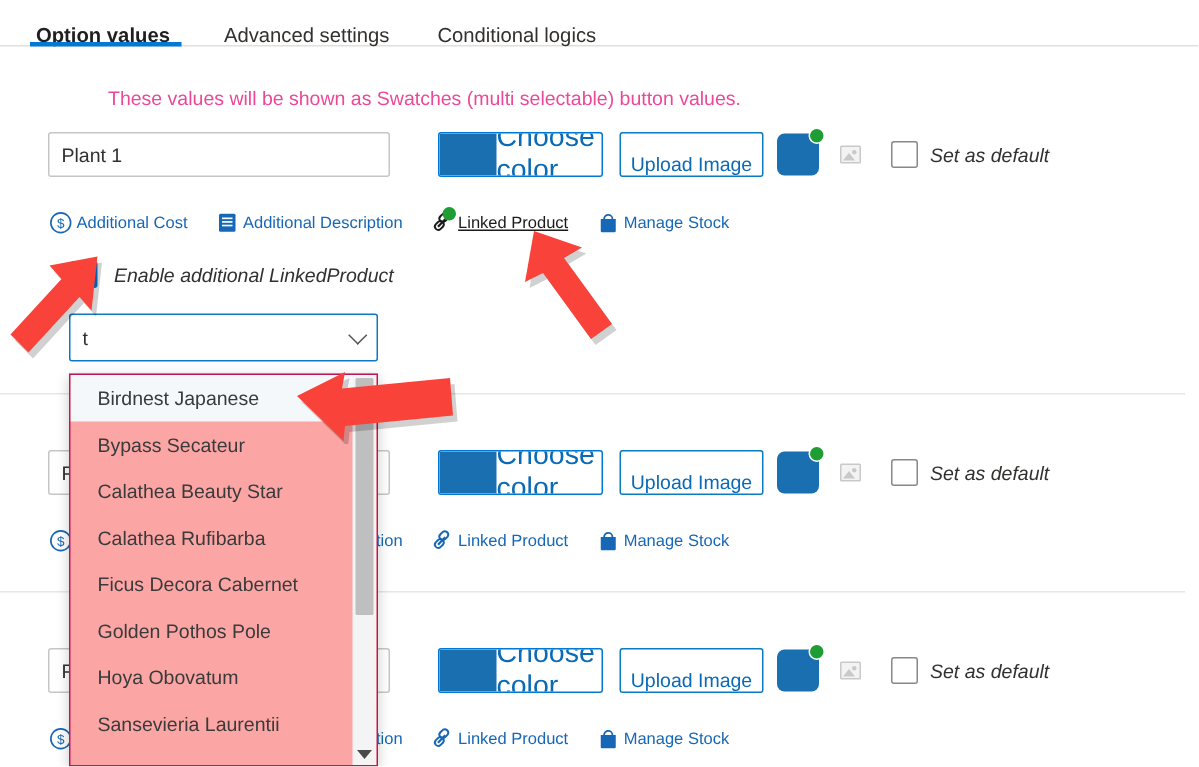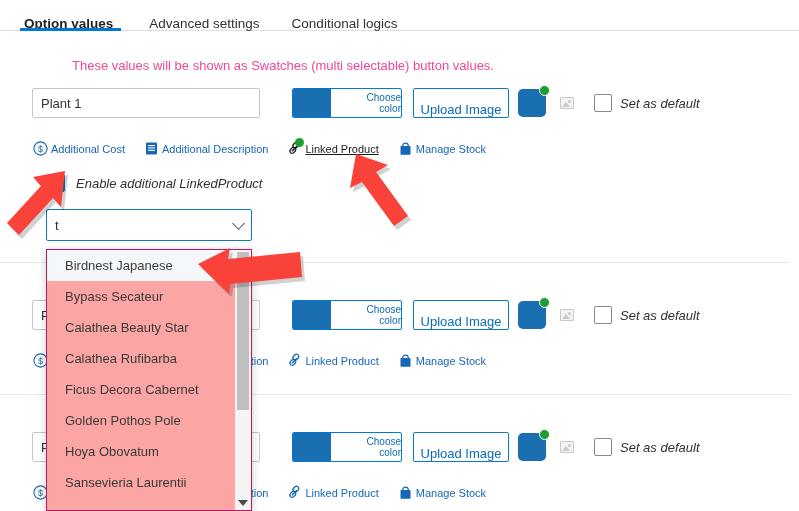--- a/index.html
+++ b/index.html
@@ -54,21 +54,21 @@
   }
 
   .btn-choose {
     position: absolute; height: 30px; width: 110px;
     border: 1px solid #0078d4; border-radius: 2px;
     background: #fff;
     display: flex; align-items: center; overflow: hidden;
     cursor: pointer;
   }
   .btn-choose .swatch-strip { width: 38px; height: 100%; background: #1a6fb0; flex: none; }
-  .btn-choose .lbl { flex: 1; text-align: right; color: #0b6ab5; font-size: 10px; margin-left: 24px; }
+  .btn-choose .lbl { flex: 1; text-align: left; color: #0b6ab5; font-size: 19px; }
 
   .btn-upload {
     position: absolute; height: 30px; width: 96px;
     border: 1px solid #0b7bc1; border-radius: 2px;
     background: #fff; color: #0b6ab5; font-size: 13px;
     display: flex; align-items: flex-end; justify-content: center;
     cursor: pointer;
   }
 
   .swatch-box {

